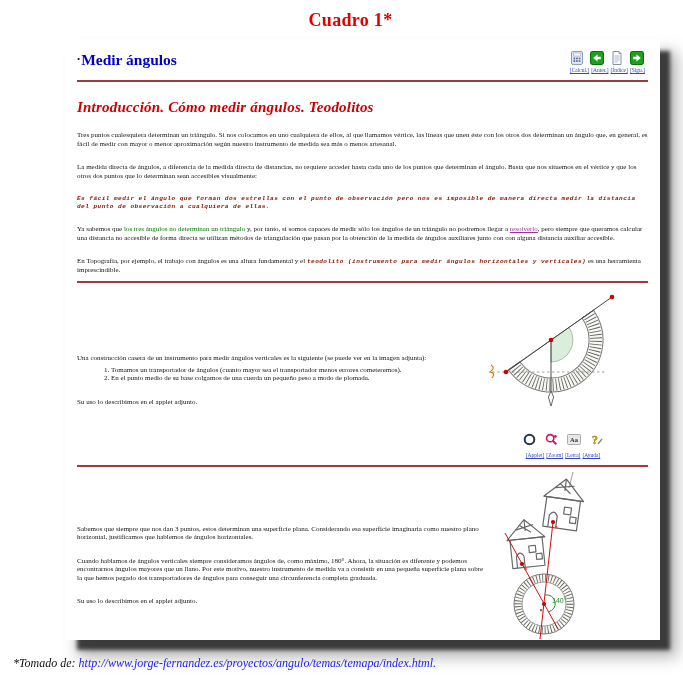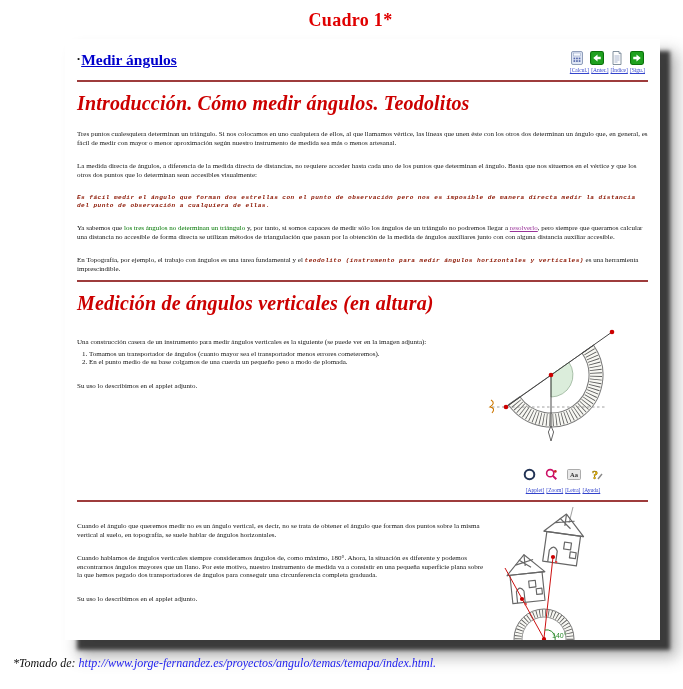--- a/index.html
+++ b/index.html
@@ -12,45 +12,45 @@
     position:absolute; top:10px; left:9px; width:683px; text-align:center;
     font-size:18px; font-weight:bold; color:#e00000; letter-spacing:0.3px;
   }
   .sheet {
     position:absolute; left:65px; top:39px; width:595px; height:601px;
     background:#ffffff; padding:8px 12px 6px 12px; overflow:hidden;
     box-shadow: 11px 11px 4px -1px rgba(48,48,48,0.92), 15px 15px 14px 2px rgba(90,90,90,0.45);
   }
   .page-header { display:flex; justify-content:space-between; align-items:flex-start; margin-top:4px; }
   .bullet { font-size:9px; color:#111; vertical-align:3px; margin-right:1px; }
-  .page-title { color:#0000cc; font-weight:bold; font-size:15.5px;text-decoration:underline; }
+  .page-title { color:#0000cc; font-weight:bold; font-size:15.5px; }
   .nav { text-align:center; padding-right:2px; }
   .nav-icons { display:flex; gap:6px; justify-content:center; }
   .nav-icons span { display:inline-block; width:14px; height:14px; cursor:pointer; }
   .nav-links { font-size:5.5px; color:#3344cc; margin-top:2px; white-space:nowrap; }
   .nav-links a { color:#3344cc; text-decoration:underline; margin:0 1px; cursor:pointer; }
   hr.red { border:none; border-top:2px solid #9e3c3c; margin:7px 0 5px 0; }
   h2.section {
-    color:#cc0000; font-style:italic; font-weight:bold; font-size:20px;
-    margin:10px 0 8px 0; letter-spacing:0.2px;
+    color:#cc0000; font-style:italic; font-weight:bold; font-size:15px;
+    margin:17px 0 8px 0; letter-spacing:0.2px;
   }
   .body-text { font-size:7px; line-height:1.22; color:#141414; }
   .body-text p { margin:15px 0 1px 0; }
   .mono {
     font-family:"Liberation Mono", monospace; color:#8b1500; font-weight:bold;
     font-style:italic; font-size:6.1px; letter-spacing:0.45px;
   }
   a.link-green { color:#007700; cursor:pointer; }
   a.link-purple { color:#993399; text-decoration:underline; cursor:pointer; }
   a.link-blue { color:#0000cc; text-decoration:underline; cursor:pointer; }
-  .row { display:flex; align-items:flex-start; }
+  .row { display:flex; align-items:center; }
   .col-text { flex:1; padding-right:8px; }
   .col-fig { width:170px; text-align:center; }
   .col-fig2 { width:152px; text-align:center; }
-  ol { margin:3px 0 3px 12px; padding:0; }
+  ol { margin:3px 0 3px 34px; padding:0; }
   ol li { margin:0; }
   .applet-icons { display:flex; gap:9px; justify-content:center; margin-top:5px; align-items:center; }
   .applet-icons span { display:inline-block; cursor:pointer; }
   .applet-links { font-size:5.5px; color:#3344cc; margin-top:2px; white-space:nowrap; }
   .applet-links a { color:#3344cc; text-decoration:underline; margin:0 1px; cursor:pointer; }
   .footnote {
     position:absolute; left:13px; top:656px; font-style:italic; font-size:12px; color:#111;
   }
   .footnote a { color:#2222ee; text-decoration:none; font-style:italic; }
 </style>
@@ -109,26 +109,25 @@
   </div>
 
   <hr class="red">
 
   <h2 class="section">Introducción. Cómo medir ángulos. Teodolitos</h2>
   <div class="body-text">
     <p><span>Tres puntos cualesquiera determinan un triángulo. Si nos colocamos en uno cualquiera de ellos, al que llamamos vértice, las líneas que unen éste con los otros dos determinan un ángulo que, en general, es fácil de medir con mayor o menor aproximación según nuestro instrumento de medida sea más o menos artesanal.</span></p>
     <p><span>La medida directa de ángulos, a diferencia de la medida directa de distancias, no requiere acceder hasta cada uno de los puntos que determinan el ángulo. Basta que nos situemos en el vértice y que los otros dos puntos que lo determinan sean accesibles visualmente:</span></p>
     <p class="mono"><span>Es fácil medir el ángulo que forman dos estrellas con el punto de observación pero nos es imposible de manera directa medir la distancia del punto de observación a cualquiera de ellas.</span></p>
     <p><span>Ya sabemos que </span><a class="link-green">los tres ángulos no determinan un triángulo</a><span> y, por tanto, si somos capaces de medir sólo los ángulos de un triángulo no podremos llegar a </span><a class="link-purple">resolverlo</a><span>, pero siempre que queramos calcular una distancia no accesible de forma directa se utilizan métodos de triangulación que pasan por la obtención de la medida de ángulos auxiliares junto con con alguna distancia auxiliar accesible.</span></p>
-    <p><span>En Topografía, por ejemplo, el trabajo con ángulos es una tarea fundamental y el </span><span class="mono">teodolito (instrumento para medir ángulos horizontales y verticales)</span><span> es una herramienta imprescindible.</span></p>
+    <p><span>En Topografía, por ejemplo, el trabajo con ángulos es una altura fundamental y el </span><span class="mono">teodolito (instrumento para medir ángulos horizontales y verticales)</span><span> es una herramienta imprescindible.</span></p>
   </div>
 
   <hr class="red">
 
-  <h2 class="section">Medición de ángulos verticales (en altura)</h2>
   <div class="row">
     <div class="col-text body-text">
       <p><span>Una construcción casera de un instrumento para medir ángulos verticales es la siguiente (se puede ver en la imagen adjunta):</span></p>
       <ol>
         <li>Tomamos un transportador de ángulos (cuanto mayor sea el transportador menos errores cometeremos).</li>
         <li>En el punto medio de su base colgamos de una cuerda un pequeño peso a modo de plomada.</li>
       </ol>
       <p><span>Su uso lo describimos en el applet adjunto.</span></p>
     </div>
     <div class="col-fig">
@@ -177,21 +176,21 @@
       <div class="applet-links">
         <a>[Applet]</a><a>[Zoom]</a><a>[Letra]</a><a>[Ayuda]</a>
       </div>
     </div>
   </div>
 
   <hr class="red">
 
   <div class="row">
     <div class="col-text body-text">
-      <p><span>Cuando el ángulo que queremos medir no es un ángulo vertical, es decir, no se trata de obtener el ángulo que forman dos puntos sobre la misma vertical al suelo, en topografía, se suele hablar de ángulos horizontales.</span></p>
+      <p><span>Sabemos que siempre que nos dan 3 puntos, estos determinan una superficie plana. Considerando esa superficie imaginaria como nuestro plano horizontal, justificamos que hablemos de ángulos horizontales.</span></p>
       <p><span>Cuando hablamos de ángulos verticales siempre consideramos ángulos de, como máximo, 180°. Ahora, la situación es diferente y podemos encontrarnos ángulos mayores que un llano. Por este motivo, nuestro instrumento de medida va a consistir en una pequeña superficie plana sobre la que hemos pegado dos transportadores de ángulos para conseguir una circunferencia completa graduada.</span></p>
       <p><span>Su uso lo describimos en el applet adjunto.</span></p>
     </div>
     <div class="col-fig2">
       <svg width="150" height="168" viewBox="0 0 150 168">
         <defs>
           <g id="house" fill="none" stroke="#666666" stroke-width="1.2" stroke-linejoin="round">
             <path d="M2,22 L22,2 L42,22 Z"></path>
             <path d="M5,22 L5,52 L39,52 L39,22"></path>
             <path d="M2,22 L42,22"></path>

